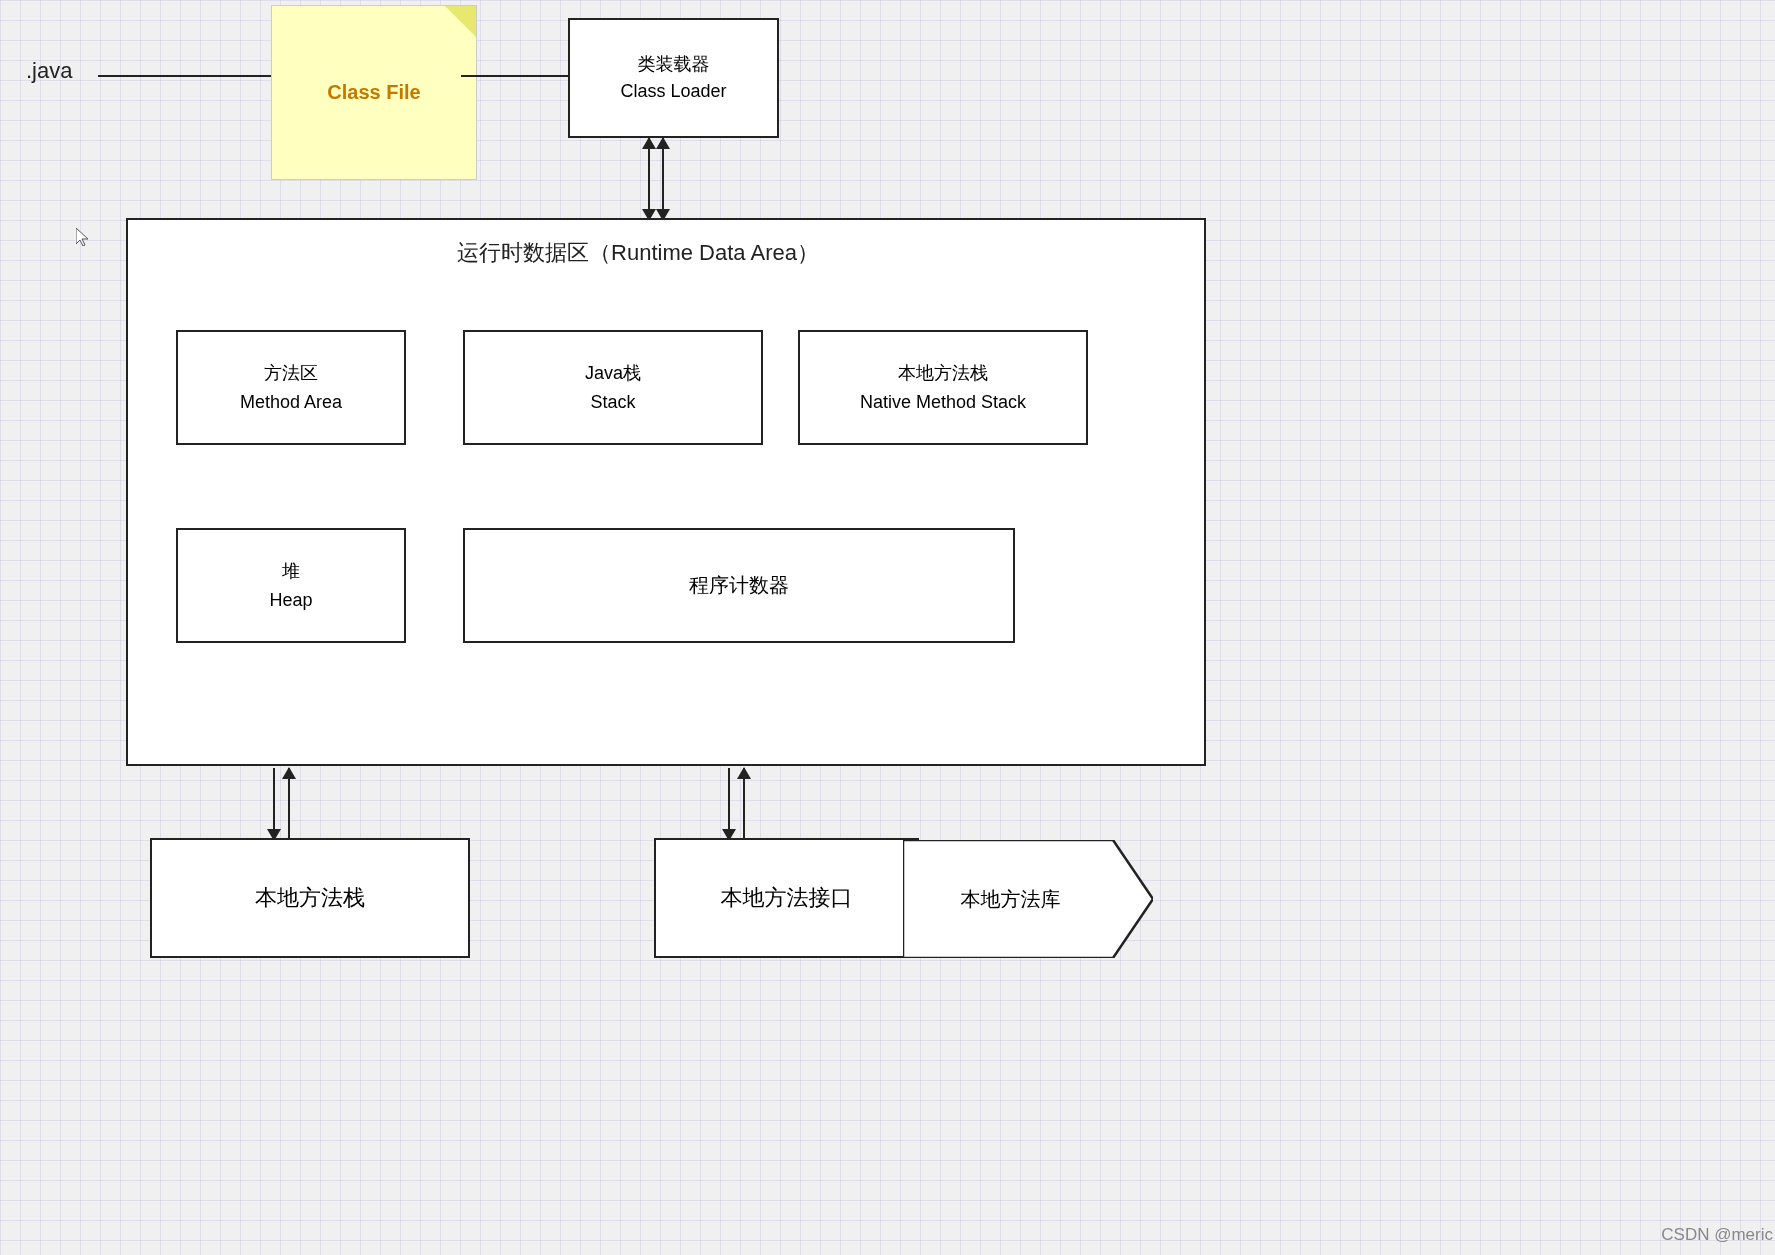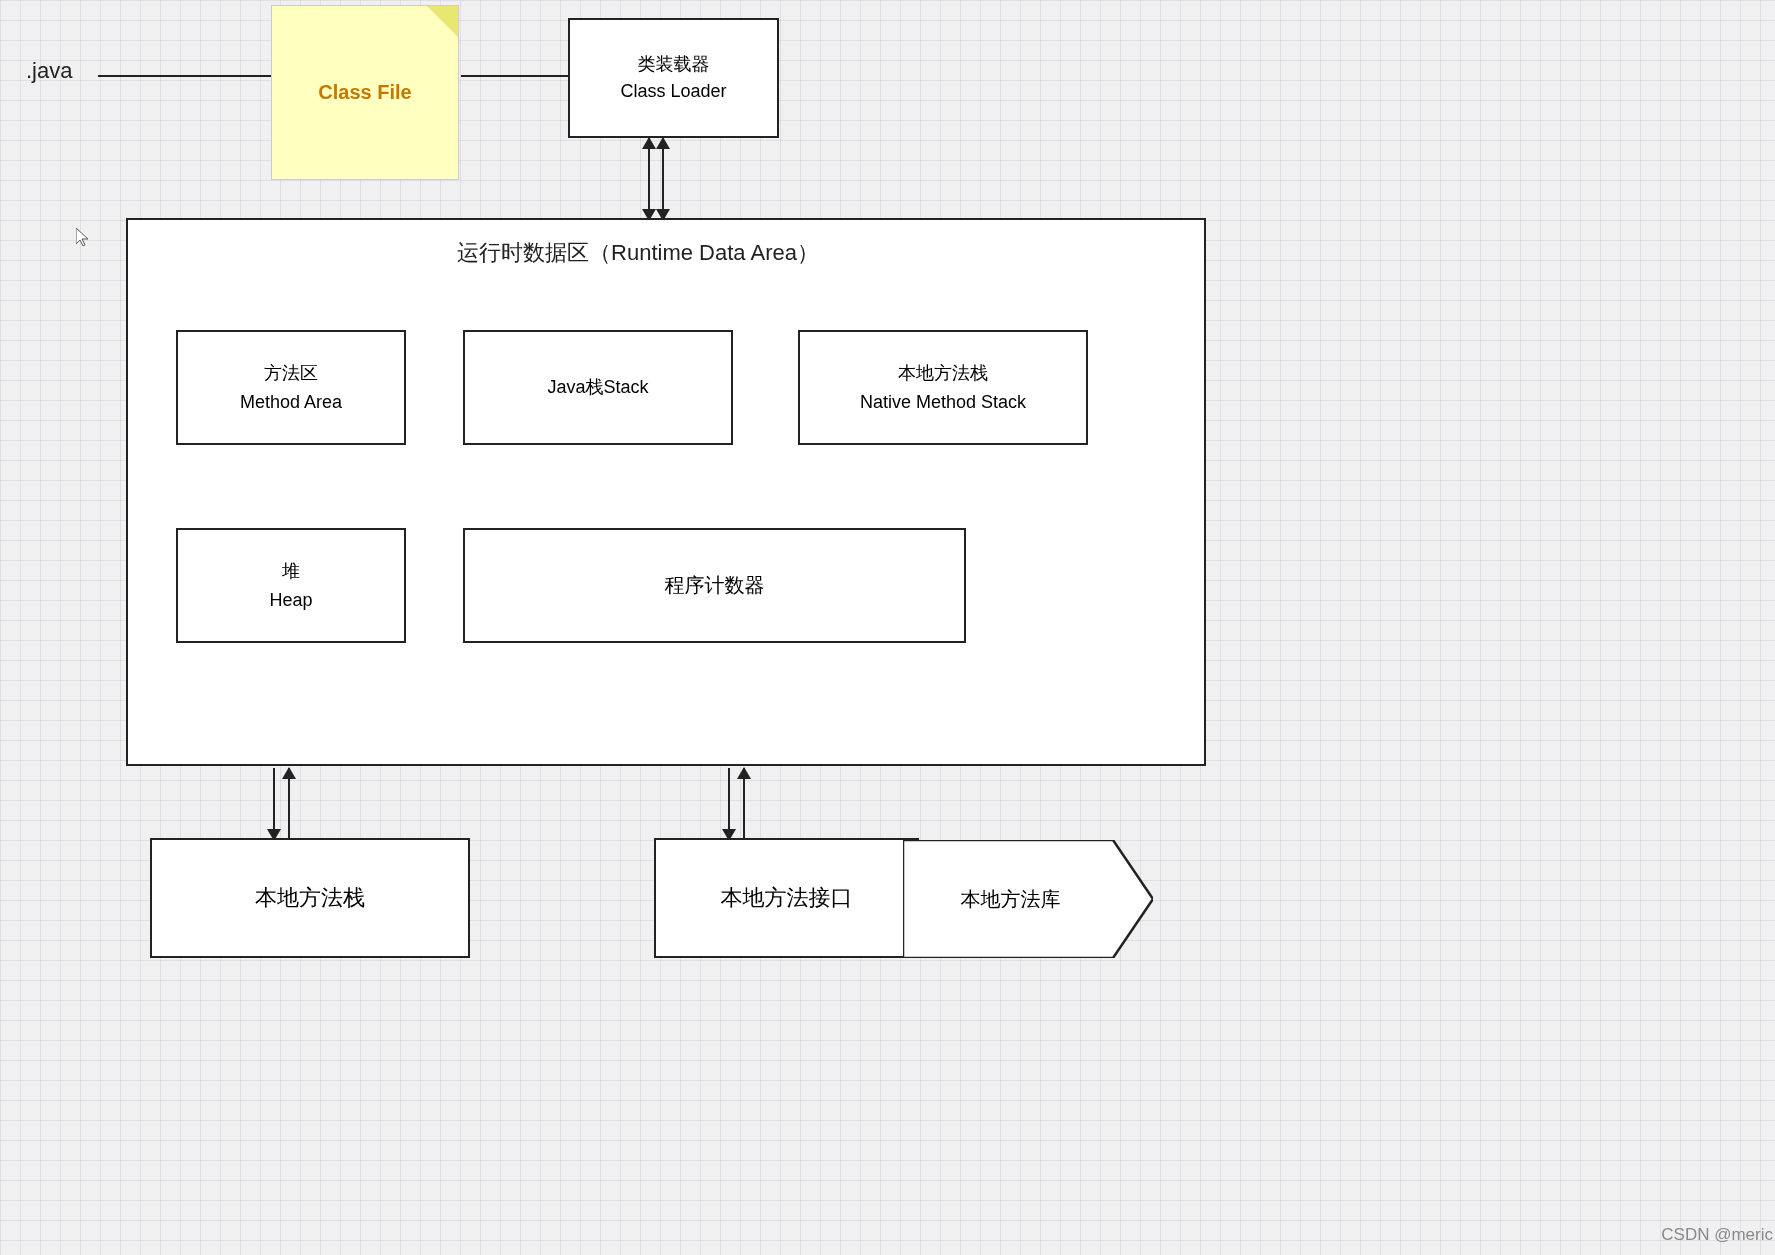--- a/index.html
+++ b/index.html
@@ -49,21 +49,21 @@
       border-left: 12px solid #222;
       border-top: 7px solid transparent;
       border-bottom: 7px solid transparent;
     }
 
     
     .class-file-note {
       position: absolute;
       top: 5px;
       left: 263px;
-      width: 188px;
+      width: 206px;
       height: 175px;
       background: #ffffc0;
       border: 1.5px solid #ccc;
       display: flex;
       align-items: center;
       justify-content: center;
       font-size: 20px;
       font-weight: bold;
       color: #c47800;
       text-align: center;
@@ -211,26 +211,26 @@
       font-size: 18px;
       text-align: center;
       line-height: 1.6;
     }
 
     
     .java-stack-box {
       position: absolute;
       top: 330px;
       left: 455px;
-      width: 270px;
+      width: 300px;
       height: 115px;
       background: white;
       border: 2px solid #222;
       display: flex;
-      flex-direction: row;
+      flex-direction: column;
       align-items: center;
       justify-content: center;
       font-size: 18px;
       text-align: center;
       line-height: 1.6;
     }
 
     
     .native-stack-box {
       position: absolute;
@@ -265,21 +265,21 @@
       font-size: 18px;
       text-align: center;
       line-height: 1.6;
     }
 
     
     .program-counter-box {
       position: absolute;
       top: 528px;
       left: 455px;
-      width: 503px;
+      width: 552px;
       height: 115px;
       background: white;
       border: 2px solid #222;
       display: flex;
       align-items: center;
       justify-content: center;
       font-size: 20px;
       text-align: center;
     }
 

